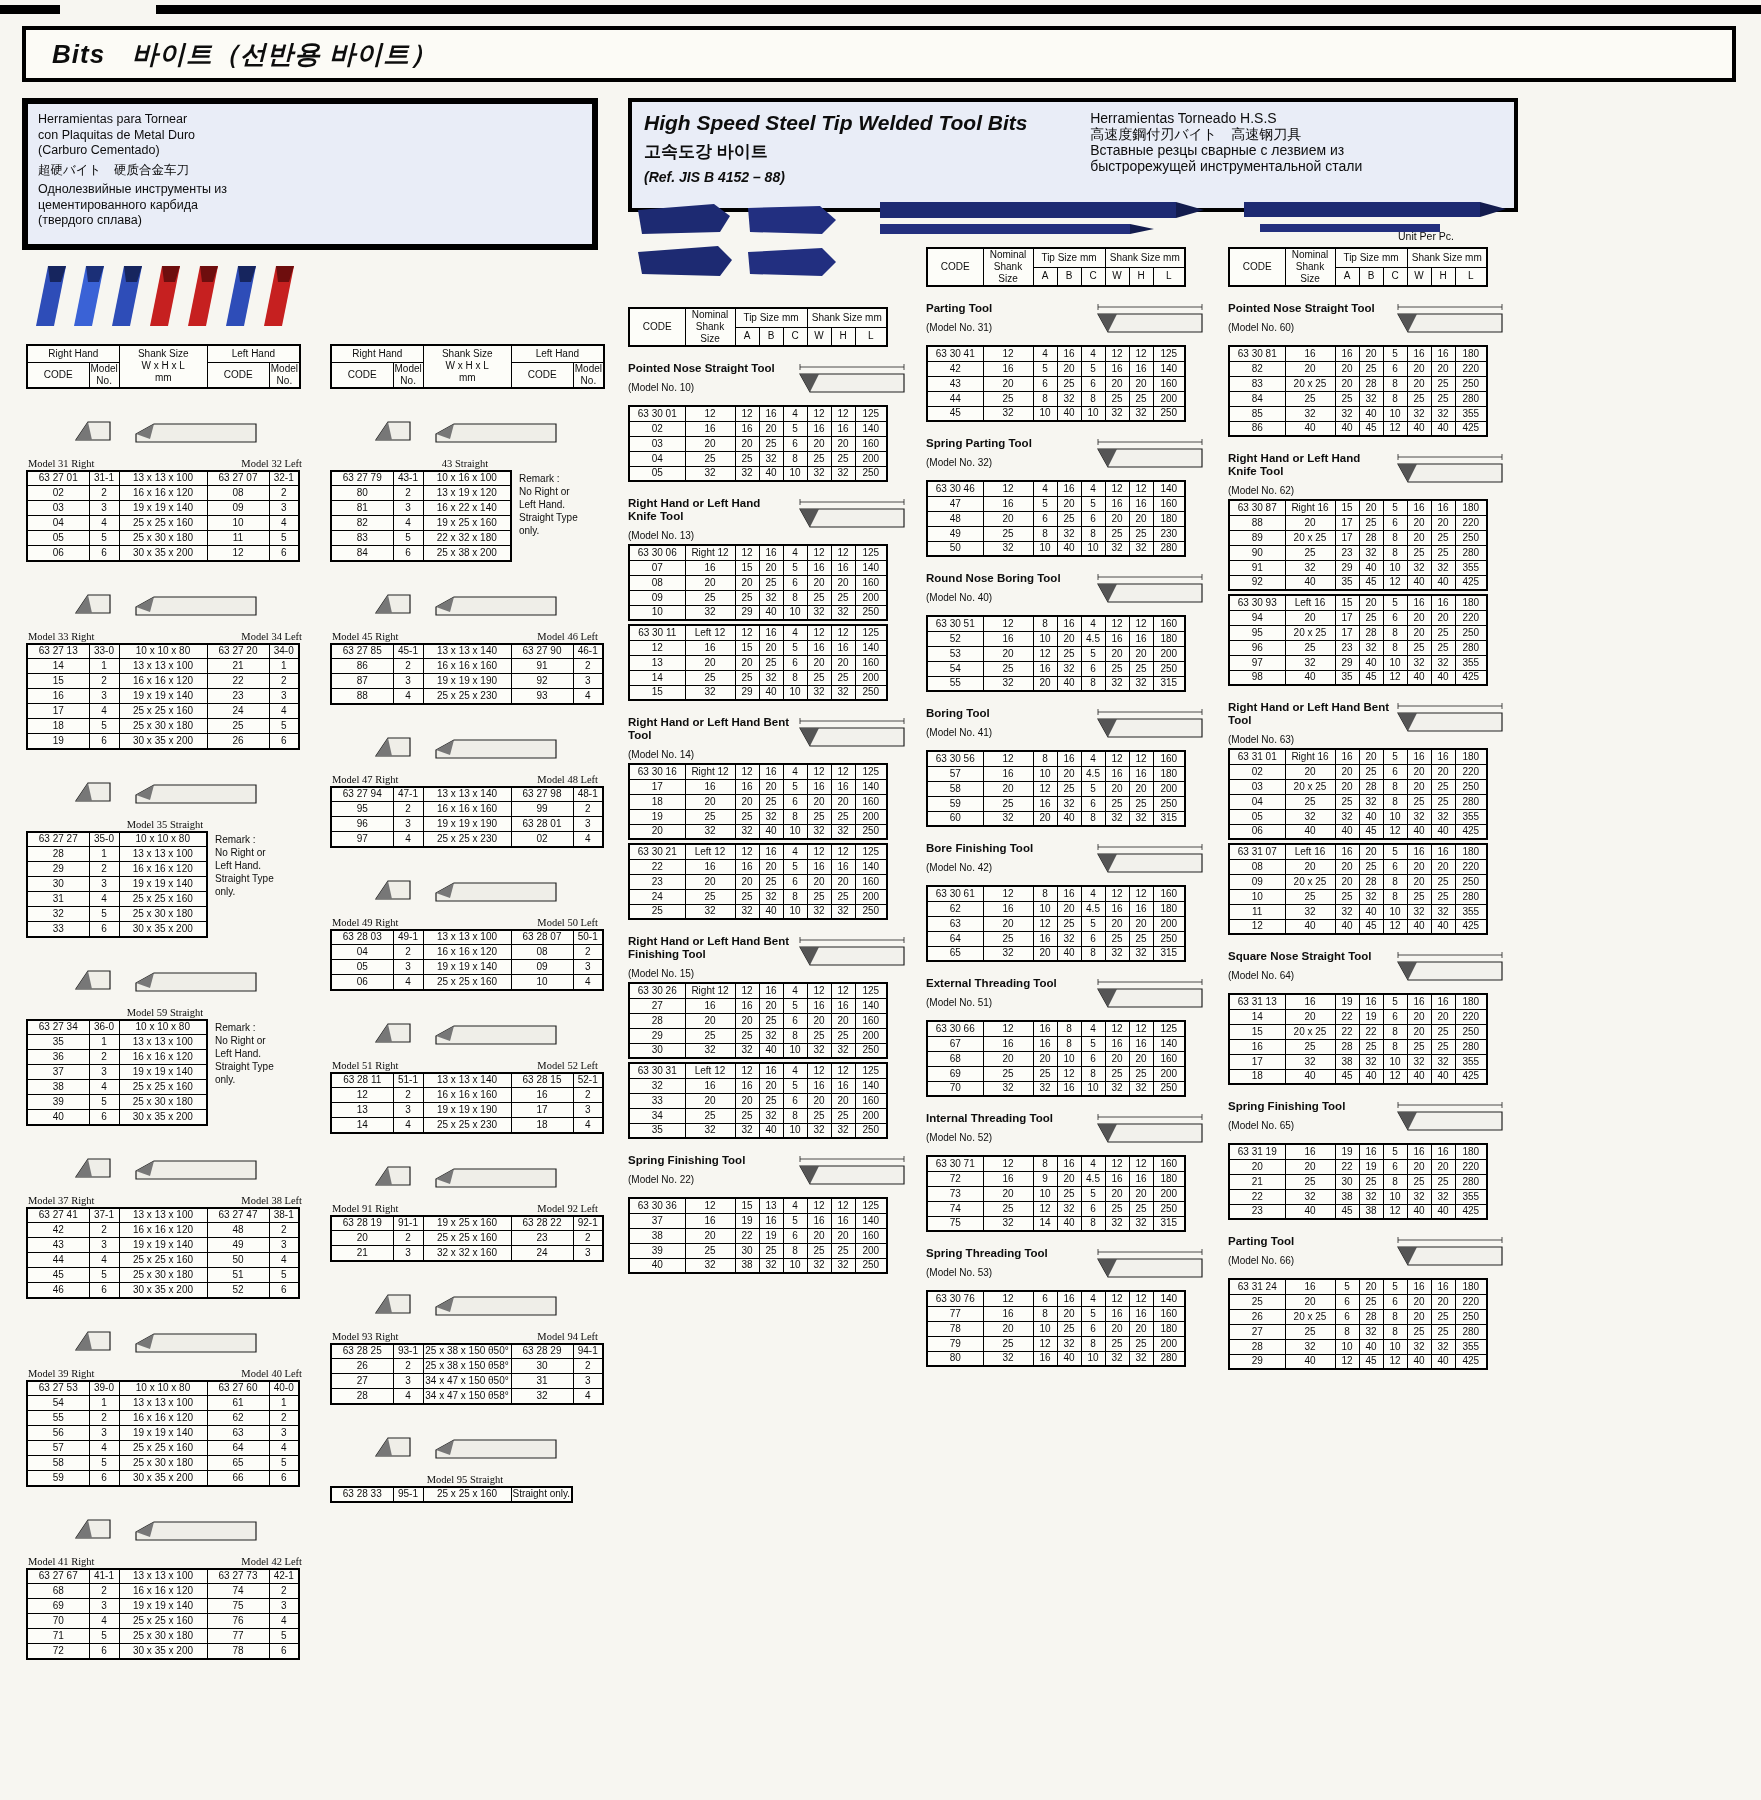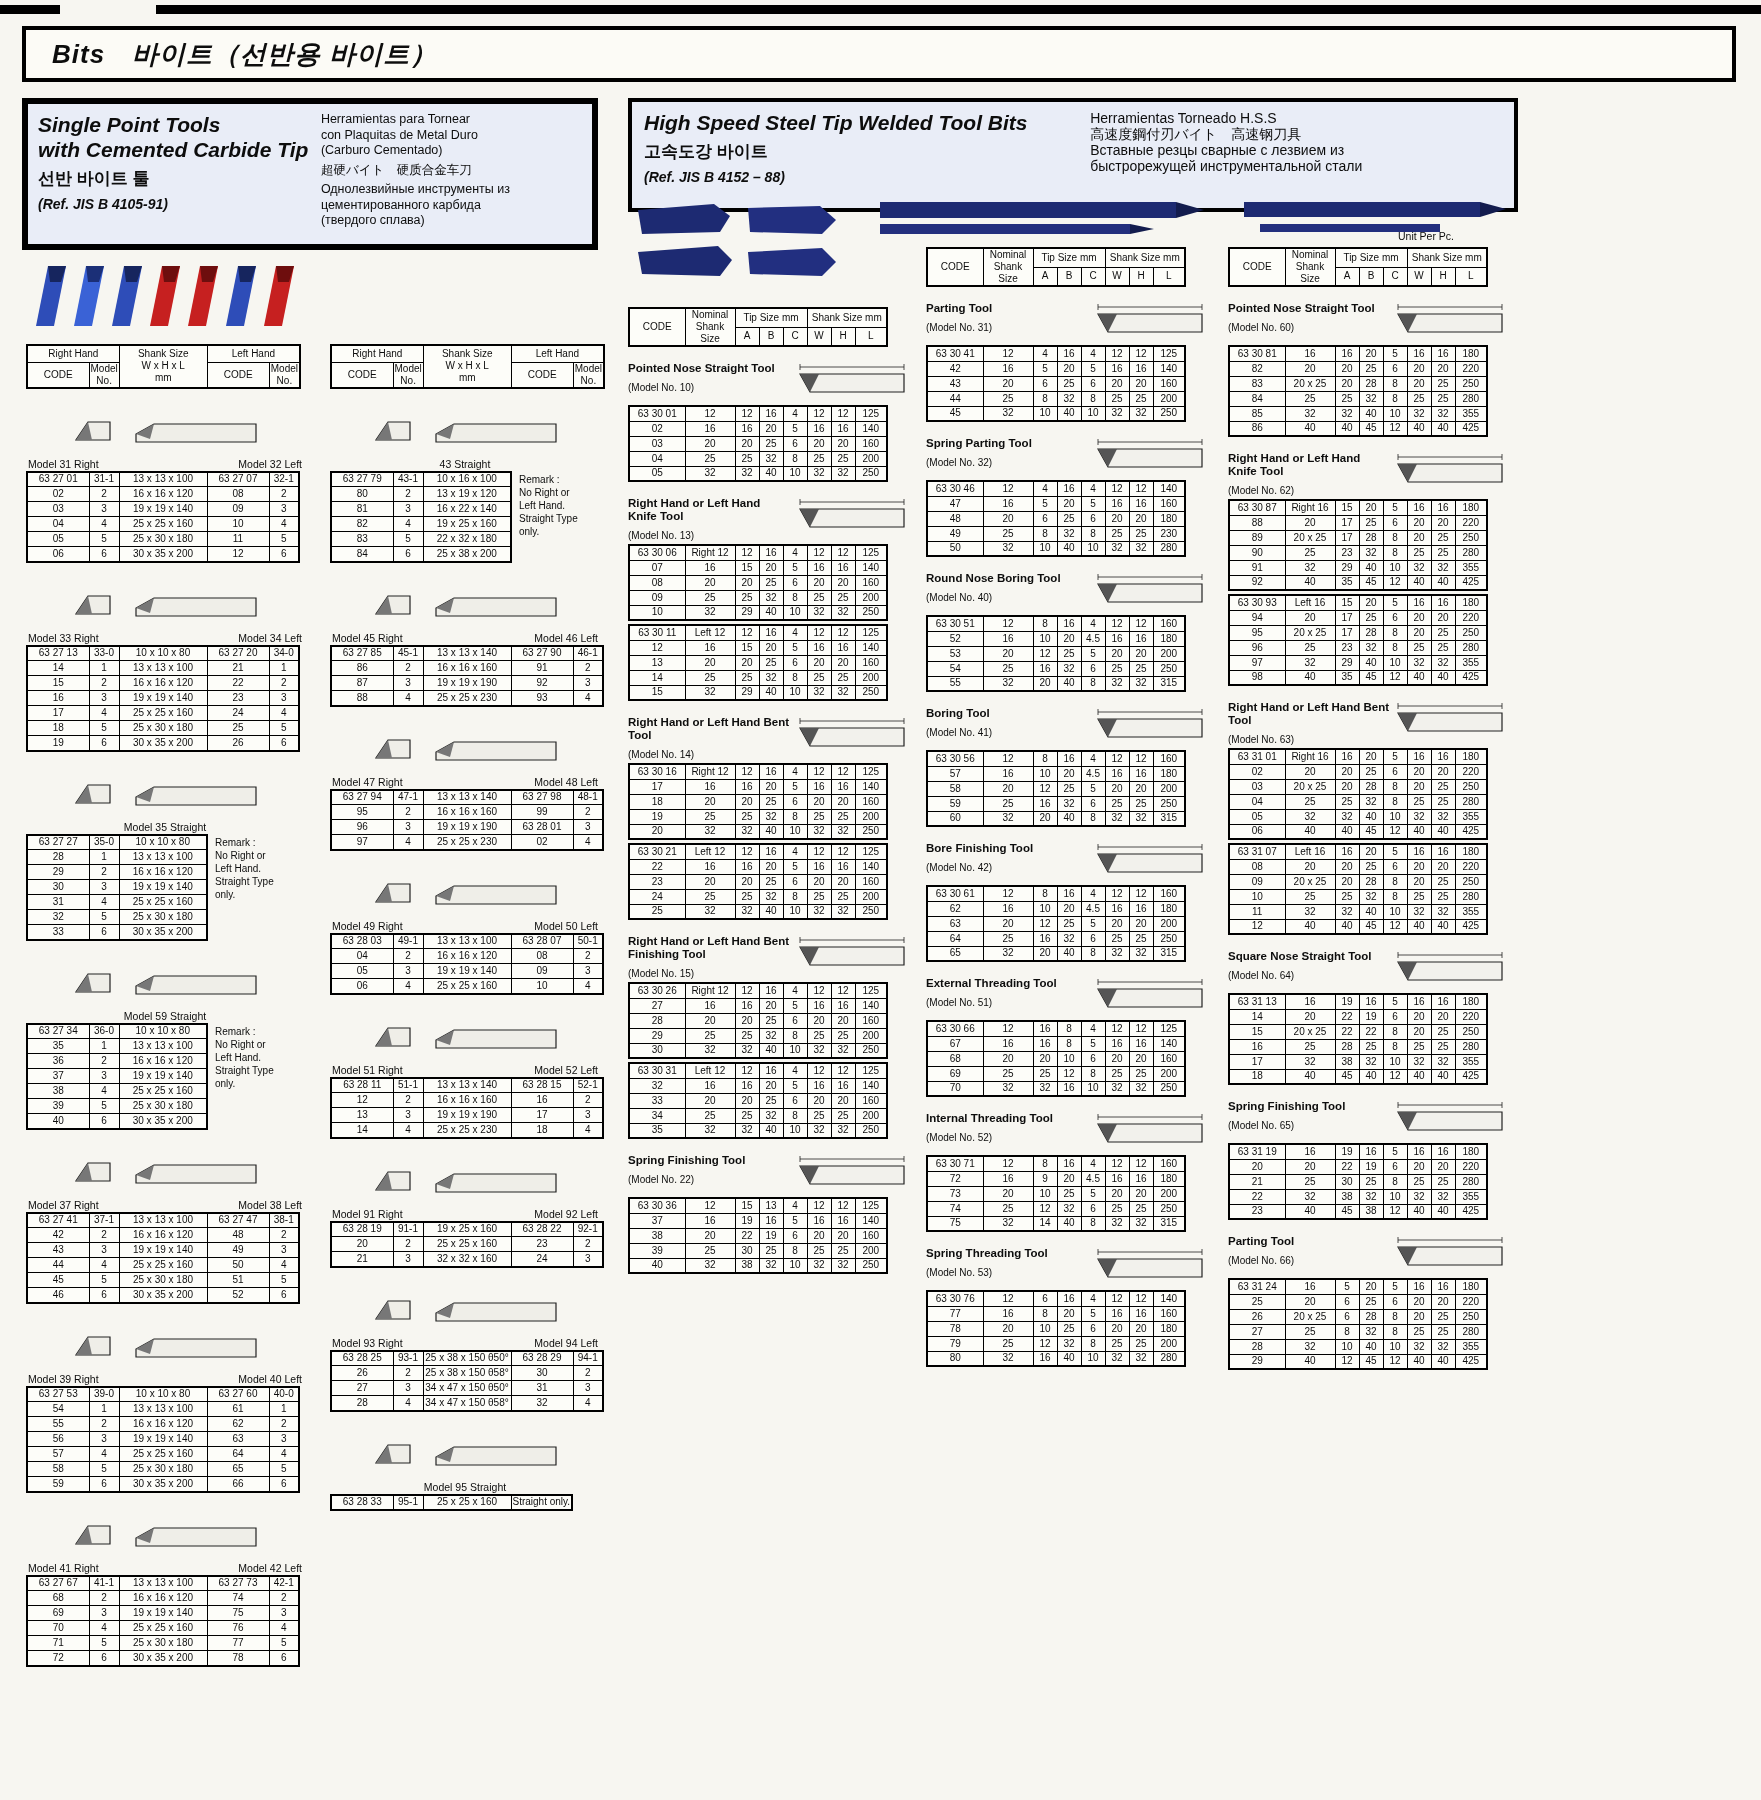--- a/index.html
+++ b/index.html
@@ -23,21 +23,21 @@
 
   .unit{position:absolute;left:1398px;top:230px;font-size:10.5px;}
 
   .photoL{position:absolute;left:26px;top:250px;}
   .photoR{position:absolute;left:630px;top:196px;}
   .photoE{position:absolute;left:1240px;top:192px;}
 
   .col{position:absolute;}
   .cgroup{margin-top:9px;}
   .csketch{height:60px;display:flex;align-items:center;justify-content:center;}
-  .clabels{display:flex;justify-content:space-between;font-size:10.5px;padding:0 8px 1px 2px;}
+  .clabels{display:flex;justify-content:space-between;font-size:10.5px;padding:0 8px 1px 2px;font-family:Liberation Serif, serif;}
   .clabels.center{justify-content:center;}
   .ctab{border-collapse:collapse;table-layout:fixed;border:2px solid #000;background:#fdfdf9;}
   .ctab td{border:1px solid #000;font-size:10px;text-align:center;height:15px;line-height:12px;padding:0 1px;white-space:pre-line;overflow:hidden;}
   .chead{margin-bottom:2px;}
   .chead td{height:17px;}
   .crow{display:flex;align-items:flex-start;}
   .cremark{font-size:10px;line-height:13px;padding:2px 0 0 7px;width:92px;}
   .c-note{font-size:9.5px;}
 
   .hgroup{margin-top:13px;}
@@ -55,26 +55,20 @@
 
 <div class="page">
   <div class="topstrip"></div>
   <div class="topstrip-gap"></div>
 
   <div class="banner">
     <span class="t">Bits　바이트（선반용 바이트）</span>
   </div>
 
   <div class="lheader">
-    <div class="lh-l">
-      <div class="tl1">Single Point Tools</div>
-      <div class="tl1">with Cemented Carbide Tip</div>
-      <div class="tlko">선반 바이트 툴</div>
-      <div class="tlref">(Ref. JIS B 4105-91)</div>
-    </div>
     <div class="lh-r">
       <div>Herramientas para Tornear</div>
       <div>con Plaquitas de Metal Duro</div>
       <div>(Carburo Cementado)</div>
       <div style="margin-top:4px;">超硬バイト　硬质合金车刀</div>
       <div style="margin-top:4px;">Однолезвийные инструменты из</div>
       <div>цементированного карбида</div>
       <div>(твердого сплава)</div>
     </div>
   </div>

